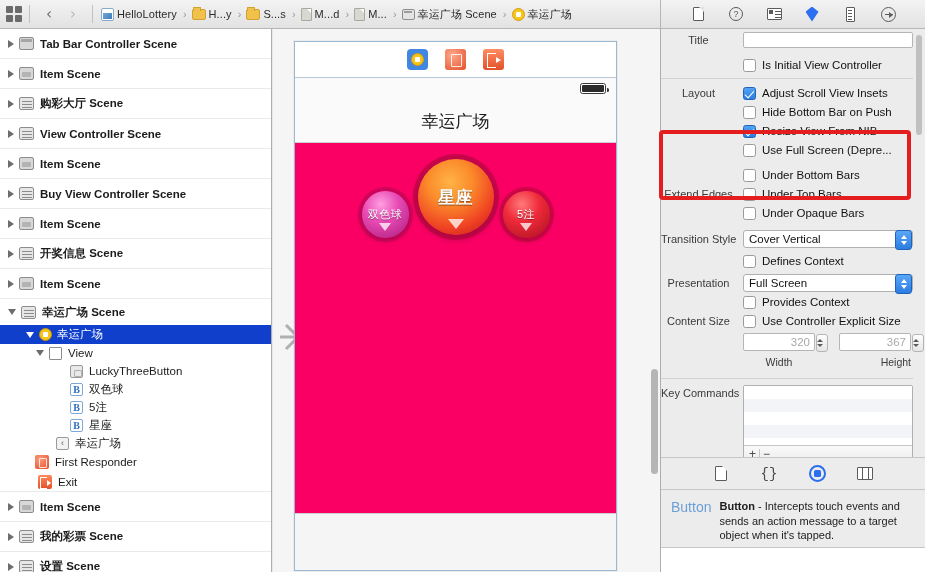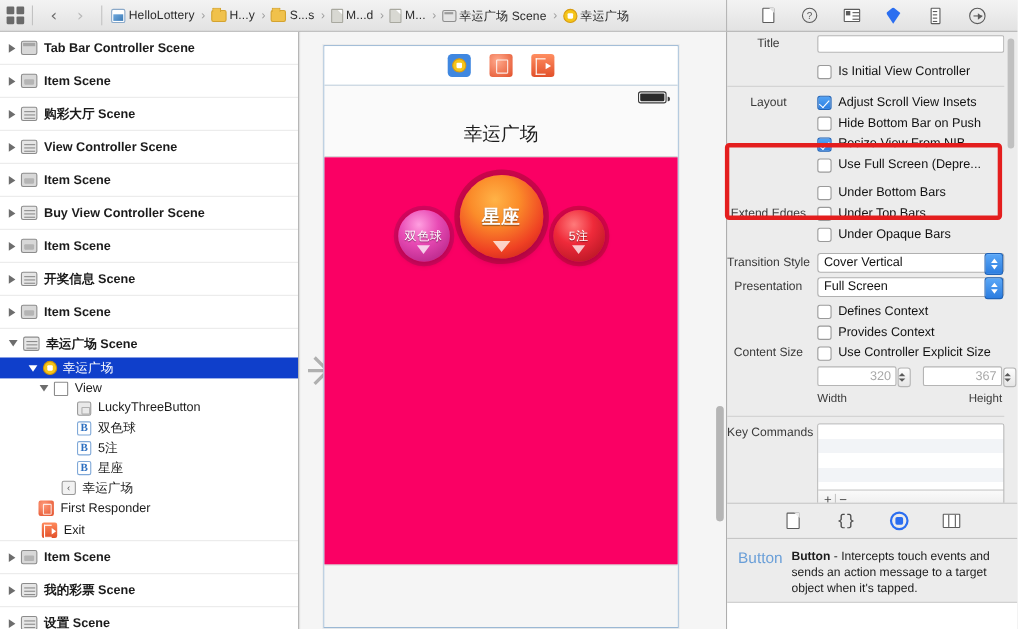--- a/index.html
+++ b/index.html
@@ -548,34 +548,34 @@
         <span class="combo">
           <span class="cval">Cover Vertical</span>
           <span class="stepbtn">
               <b class="u"></b>
               <b class="d"></b>
             </span>
         </span>
       </div>
 
       <div class="irow" style="margin-top:4px">
+        <span class="ilabel"></span>
+        <span class="cbox"></span>
+        <span class="ctext">Defines Context</span>
+      </div>
+
+      <div class="irow" style="margin-top:4px">
         <span class="ilabel">Presentation</span>
         <span class="combo">
           <span class="cval">Full Screen</span>
           <span class="stepbtn">
               <b class="u"></b>
               <b class="d"></b>
             </span>
         </span>
-      </div>
-
-      <div class="irow" style="margin-top:4px">
-        <span class="ilabel"></span>
-        <span class="cbox"></span>
-        <span class="ctext">Defines Context</span>
       </div>
       <div class="irow">
         <span class="ilabel"></span>
         <span class="cbox"></span>
         <span class="ctext">Provides Context</span>
       </div>
 
       <div class="irow">
         <span class="ilabel">Content Size</span>
         <span class="cbox"></span>
@@ -595,21 +595,21 @@
         <span class="numfield">
           <span>367</span>
           <span class="nstep">
               <b class="u"></b>
               <b class="d"></b>
             </span>
         </span>
       </div>
       <div class="irow" style="margin-top:2px">
         <span class="ilabel"></span>
-        <span style="width:72px;" class="subcap">Width</span>
+        <span style="width:72px;text-align:center" class="subcap">Width</span>
         <span style="width:24px"></span>
         <span style="width:72px;text-align:right" class="subcap">Height</span>
       </div>
 
       <div class="hr" style="margin:7px 0 6px 0"></div>
 
       <div class="irow" style="align-items:flex-start">
         <span class="ilabel" style="padding-top:2px">Key Commands</span>
         <span class="keylist">
           <span class="stripes"></span>

